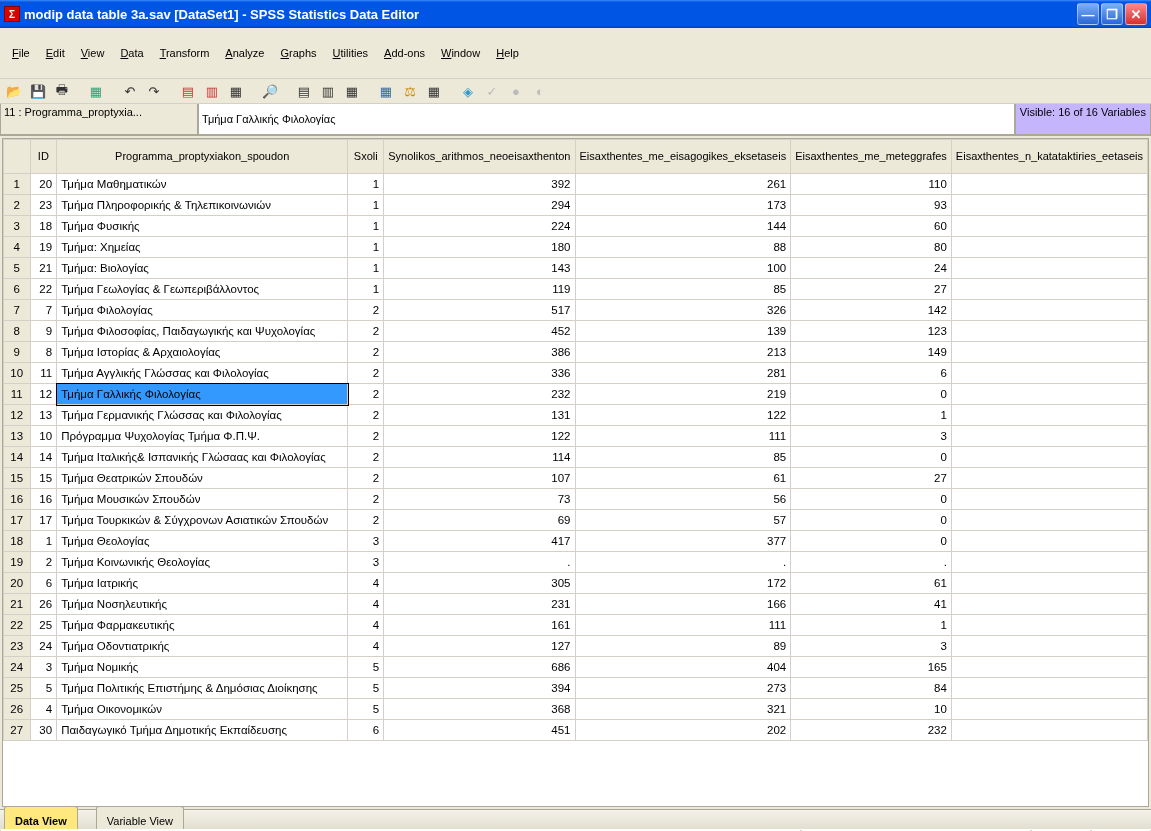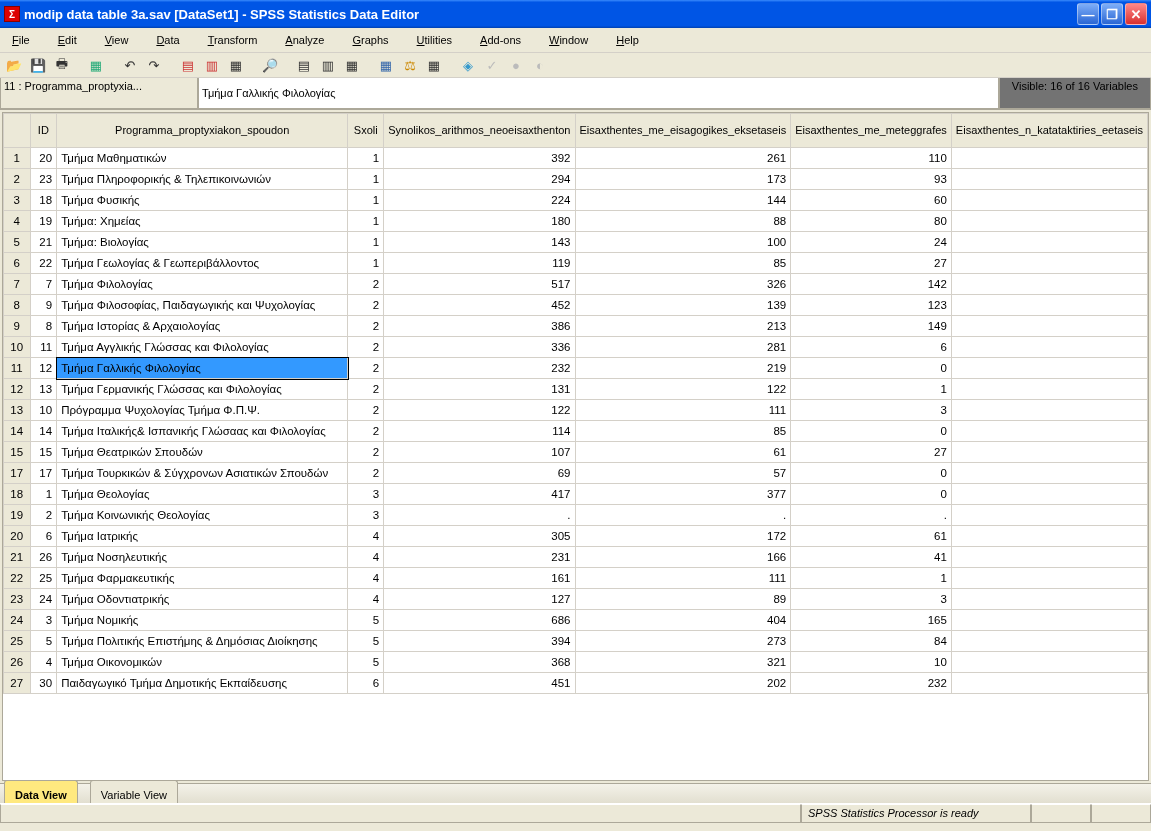--- a/index.html
+++ b/index.html
@@ -40,23 +40,22 @@
     font-family: Arial;
     font-weight: bold;
     border: 1px solid rgba(255,255,255,0.4);
     color: #fff;
   }
   .win-btn.min, .win-btn.max { background: linear-gradient(to bottom,#7eaef8,#2a66d4); }
   .win-btn.close { background: linear-gradient(to bottom,#f88,#d83030); }
   .menubar {
     background: #ece9d8;
     display: flex;
-    padding: 4px 4px;
+    padding: 17px 4px;
     border-bottom: 1px solid #d4d0c8;
-    gap: 12px;
   }
   .menubar .menu-item { padding: 2px 8px; cursor: default; }
   .menubar .menu-item .u { text-decoration: underline; }
   .toolbar {
     background: #ece9d8;
     padding: 2px 4px;
     display: flex;
     align-items: center;
     gap: 4px;
     border-bottom: 1px solid #d4d0c8;
@@ -89,22 +88,22 @@
   }
   .infobar .cell-val {
     flex: 1;
     border: 1px solid #aca899;
     padding: 2px 3px;
     background: #fff;
   }
   .infobar .visible-ind {
     border: 1px solid #aca899;
     border-top: none;
-    padding: 2px 12px;
-    background: #737373;
+    padding: 2px 4px;
+    background: #c4b5fd;
   }
   .grid-area {
     background: #fff;
     border: 1px solid #aca899;
     margin: 2px;
     overflow: hidden;
     height: 669px;
     position: relative;
   }
   .scroller {
@@ -166,21 +165,21 @@
     border-top: 1px solid #aca899;
     height: 20px;
     align-items: flex-end;
     padding-left: 4px;
   }
   .tab {
     padding: 8px 10px 2px 10px;
     border: 1px solid #aca899;
     border-bottom: none;
     border-radius: 3px 3px 0 0;
-    margin-right: 12px;
+    margin-right: 18px;
     background: #ece9d8;
     font-size: 11px;
   }
   .tab.active {
     background: #ffe97f;
     font-weight: bold;
   }
   .statusbar {
     display: flex;
     height: 20px;
@@ -429,20 +428,30 @@
             <td class="rowhead">15</td>
             <td class="num">15</td>
             <td class="txt">Τμήμα Θεατρικών Σπουδών</td>
             <td class="num">2</td>
             <td class="num">107</td>
             <td class="num">61</td>
             <td class="num">27</td>
             <td class="num"></td>
           </tr>
           <tr>
+            <td class="rowhead">16</td>
+            <td class="num">16</td>
+            <td class="txt">Τμήμα  Μουσικών Σπουδών</td>
+            <td class="num">2</td>
+            <td class="num">73</td>
+            <td class="num">56</td>
+            <td class="num">0</td>
+            <td class="num"></td>
+          </tr>
+          <tr>
             <td class="rowhead">17</td>
             <td class="num">17</td>
             <td class="txt">Τμήμα Τουρκικών &amp; Σύγχρονων Ασιατικών Σπουδών</td>
             <td class="num">2</td>
             <td class="num">69</td>
             <td class="num">57</td>
             <td class="num">0</td>
             <td class="num"></td>
           </tr>
           <tr>

